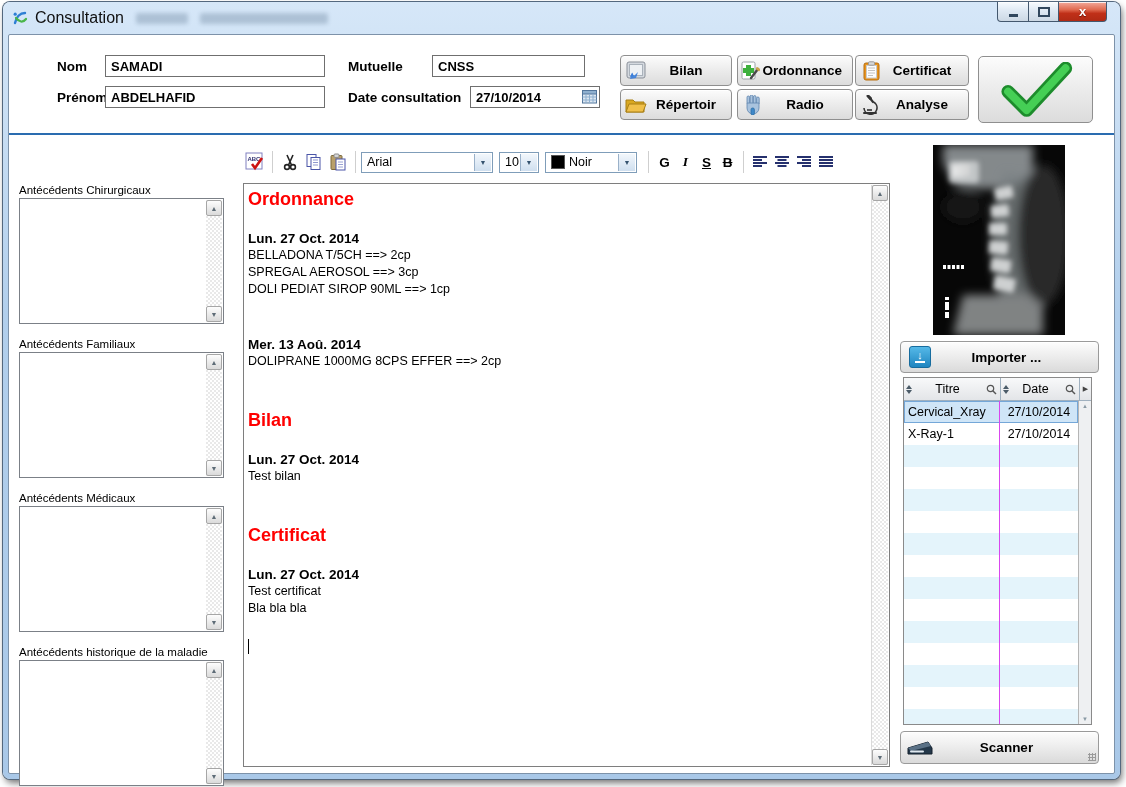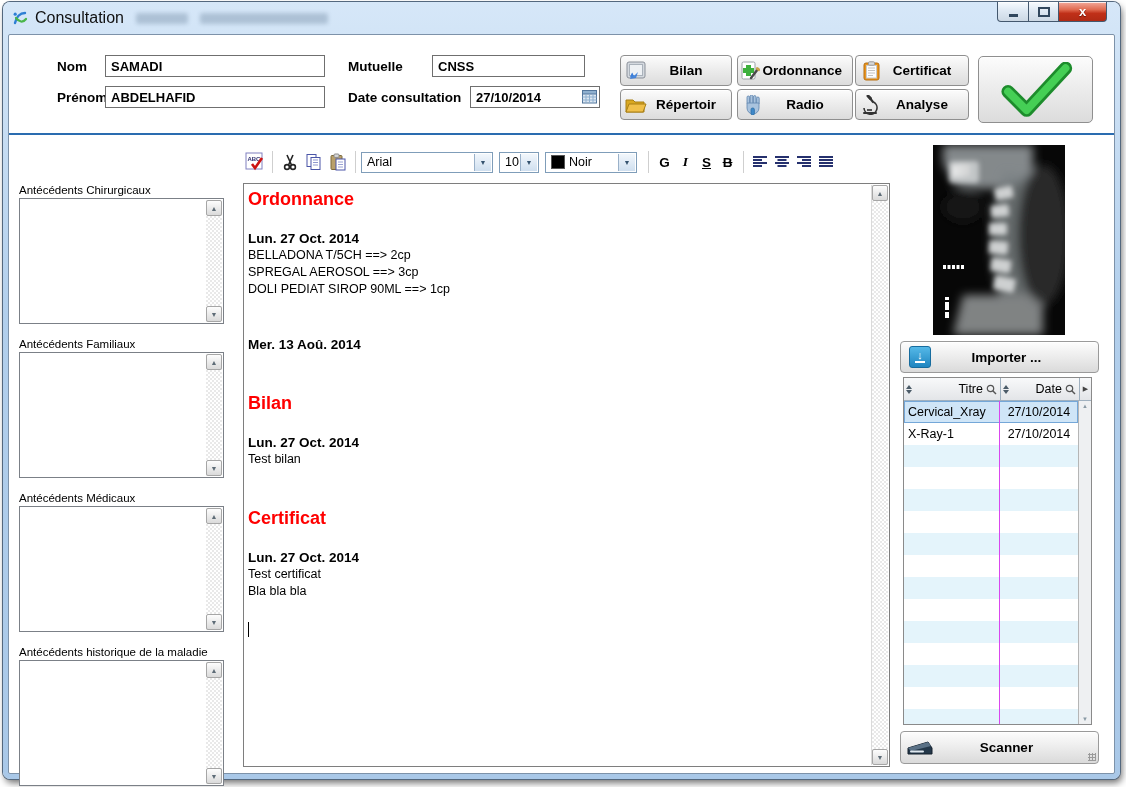--- a/index.html
+++ b/index.html
@@ -84,21 +84,21 @@
   .dl-icon{width:20px;height:20px;border-radius:3px;border:1px solid #176c9e;display:flex;flex-direction:column;
         align-items:center;justify-content:center;background:linear-gradient(#55b9e8,#1f85c0);}
   .dl-arrow{color:#fff;font-weight:bold;font-size:11px;line-height:9px;}
   .dl-bar{width:10px;height:2px;background:#fff;margin-top:1px;}
   .grip{position:absolute;right:2px;bottom:2px;width:8px;height:8px;
         background-image:radial-gradient(#9a9a9a 1px,transparent 1.2px);background-size:3px 3px;}
   .tbl{position:absolute;left:894px;top:342px;width:189px;height:348px;border:1px solid #8a8a8a;background:#fff;overflow:hidden;box-sizing:border-box;}
   .thead{display:flex;height:23px;}
   .th{display:flex;align-items:center;background:linear-gradient(#f8f9fa,#e3e5e8);
       border-right:1px solid #9fb0bf;border-bottom:1px solid #9fb0bf;font-size:12.5px;box-sizing:border-box;height:23px;}
-  .th .thlbl{flex:1;text-align:right;}
+  .th .thlbl{flex:1;text-align:center;}
   .th.titre{width:97px;}.th.date{width:79px;}
   .th.more{width:11px;border-right:none;justify-content:center;font-size:7px;color:#444;}
   .sortg{display:flex;flex-direction:column;margin-left:2px;}
   .sortg i{display:block;width:0;height:0;border-left:3px solid transparent;border-right:3px solid transparent;}
   .sortg .up{border-bottom:4px solid #4b5b68;margin-bottom:1px;}
   .sortg .dn{border-top:4px solid #4b5b68;}
   .tbody{position:absolute;left:0;top:23px;right:13px;bottom:0;}
   .trow{display:flex;height:22px;}
   .trow.alt{background:#e4f4fb;}
   .trow.sel{background:#cfe5f7;box-shadow:inset 0 0 0 1px #74a7d8;}
@@ -349,20 +349,21 @@
       </div>
 
       <div class="editor-box">
         <div class="editor-doc">
             <div class="sec-heading first">Ordonnance</div>
             <div class="entry-date">Lun. 27 Oct. 2014</div>
             <div class="entry-line">BELLADONA T/5CH ==&gt; 2cp</div>
             <div class="entry-line">SPREGAL AEROSOL ==&gt; 3cp</div>
             <div class="entry-line">DOLI PEDIAT SIROP 90ML ==&gt; 1cp</div>
             <div class="entry-date">Mer. 13 Aoû. 2014</div>
+            <div class="entry-line">DOLIPRANE 1000MG 8CPS EFFER ==&gt; 2cp</div>
             <div class="sec-heading">Bilan</div>
             <div class="entry-date">Lun. 27 Oct. 2014</div>
             <div class="entry-line">Test bilan</div>
             <div class="sec-heading">Certificat</div>
             <div class="entry-date">Lun. 27 Oct. 2014</div>
             <div class="entry-line">Test certificat</div>
             <div class="entry-line">Bla bla bla</div>
             <div class="caret"></div>
           </div>
         <div class="escroll">

